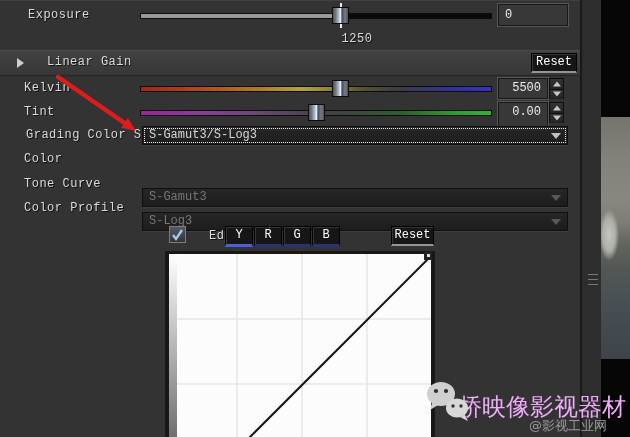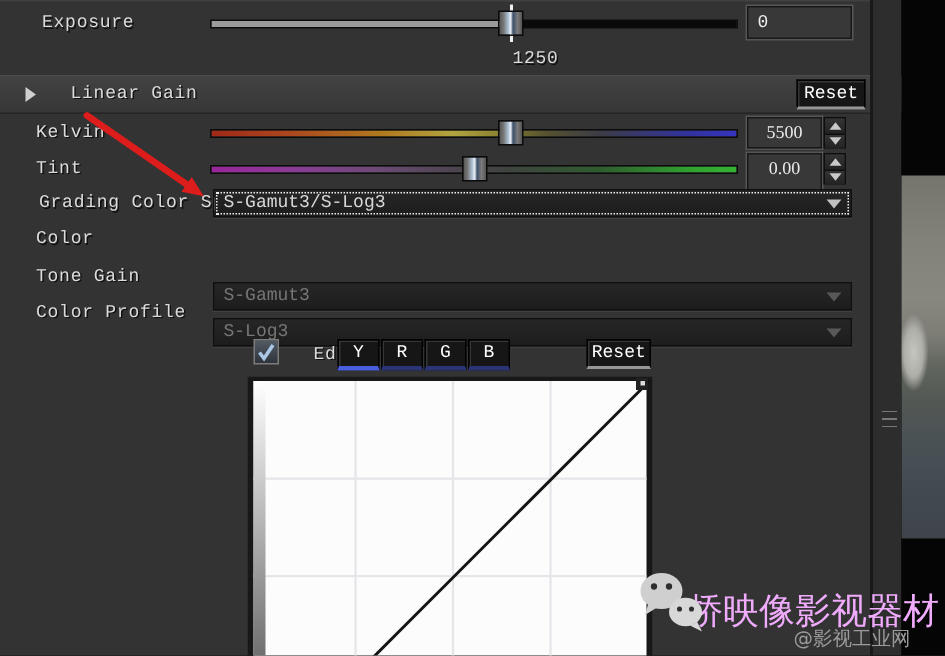--- a/index.html
+++ b/index.html
@@ -12,21 +12,21 @@
   .track{position:absolute;left:0;right:0;top:7px;height:4px;border:1px solid #0c0c0c;}
   .track.exposure{background:linear-gradient(90deg,#9a9a9a 0%,#9a9a9a 56%,#0a0a0a 57%,#0a0a0a 100%);}
   .track.kelvin{background:linear-gradient(90deg,#a02818 0%,#ad4a1e 16%,#b0781e 32%,#b2a440 46%,#8f8532 54%,#55512f 64%,#3c3c46 74%,#32329a 90%,#3434c0 100%);}
   .track.tint{background:linear-gradient(90deg,#992699 0%,#8a3c96 16%,#6b4a74 32%,#4d4550 46%,#3f433f 56%,#2f5c2f 74%,#2f9e2f 90%,#34b434 100%);}
   .handle{position:absolute;top:1px;width:15px;height:15px;border:1px solid #0b0b0b;z-index:3;
      background:linear-gradient(90deg,#555 0%,#777 18%,#a9bed2 38%,#e8eef5 50%,#3c4f6a 60%,#7b7b7b 80%,#555 100%);}
   .tickline{position:absolute;width:2px;background:#eeeeee;z-index:2;}
   
   .valbox{position:absolute;background:#383838;border:1px solid #181818;box-shadow:0 0 0 1px #565656;
      color:#ececec;font-size:12px;line-height:19px;padding:0 6px;box-sizing:border-box;}
-  .valbox.num{text-align:center;font-family:Liberation Serif, serif;}
+  .valbox.num{text-align:right;}
   .spincol{position:absolute;width:15px;background:#262626;border:1px solid #0e0e0e;box-sizing:border-box;}
   .spinbtn{position:relative;width:100%;height:50%;background:linear-gradient(#343434,#222);border-bottom:1px solid #0e0e0e;}
   .spinbtn:last-child{border-bottom:none;}
   .tri-up{position:absolute;left:50%;top:50%;transform:translate(-50%,-50%);width:0;height:0;
      border-left:4px solid transparent;border-right:4px solid transparent;border-bottom:5px solid #c9c9c9;}
   .tri-down{position:absolute;left:50%;top:50%;transform:translate(-50%,-50%);width:0;height:0;
      border-left:4px solid transparent;border-right:4px solid transparent;border-top:5px solid #c9c9c9;}
   
   .group-row{position:absolute;left:0;top:49px;width:626px;height:24px;background:linear-gradient(#424242,#373737);
      border-top:1px solid #4c4c4c;border-bottom:1px solid #252525;}
@@ -121,21 +121,21 @@
     <span>S-Gamut3/S-Log3</span>
     <span class="arrow"></span>
   </div>
 
   <div class="lbl" style="left:8px;top:151px">Color</div>
   <div class="dd disabled" style="top:150px">
     <span>S-Gamut3</span>
     <span class="arrow"></span>
   </div>
 
-  <div class="lbl" style="left:8px;top:176px">Tone Gain</div>
+  <div class="lbl" style="left:8px;top:176px">Tone Curve</div>
   <div class="dd disabled" style="top:174px">
     <span>S-Log3</span>
     <span class="arrow"></span>
   </div>
 
   <div class="lbl" style="left:8px;top:200px">Color Profile</div>
 
   <div class="checkbox">
     <svg width="15" height="15">
       <polyline points="3,8 6,12 12,3" fill="none" stroke="#a9c6e4" stroke-width="2.4"></polyline>

